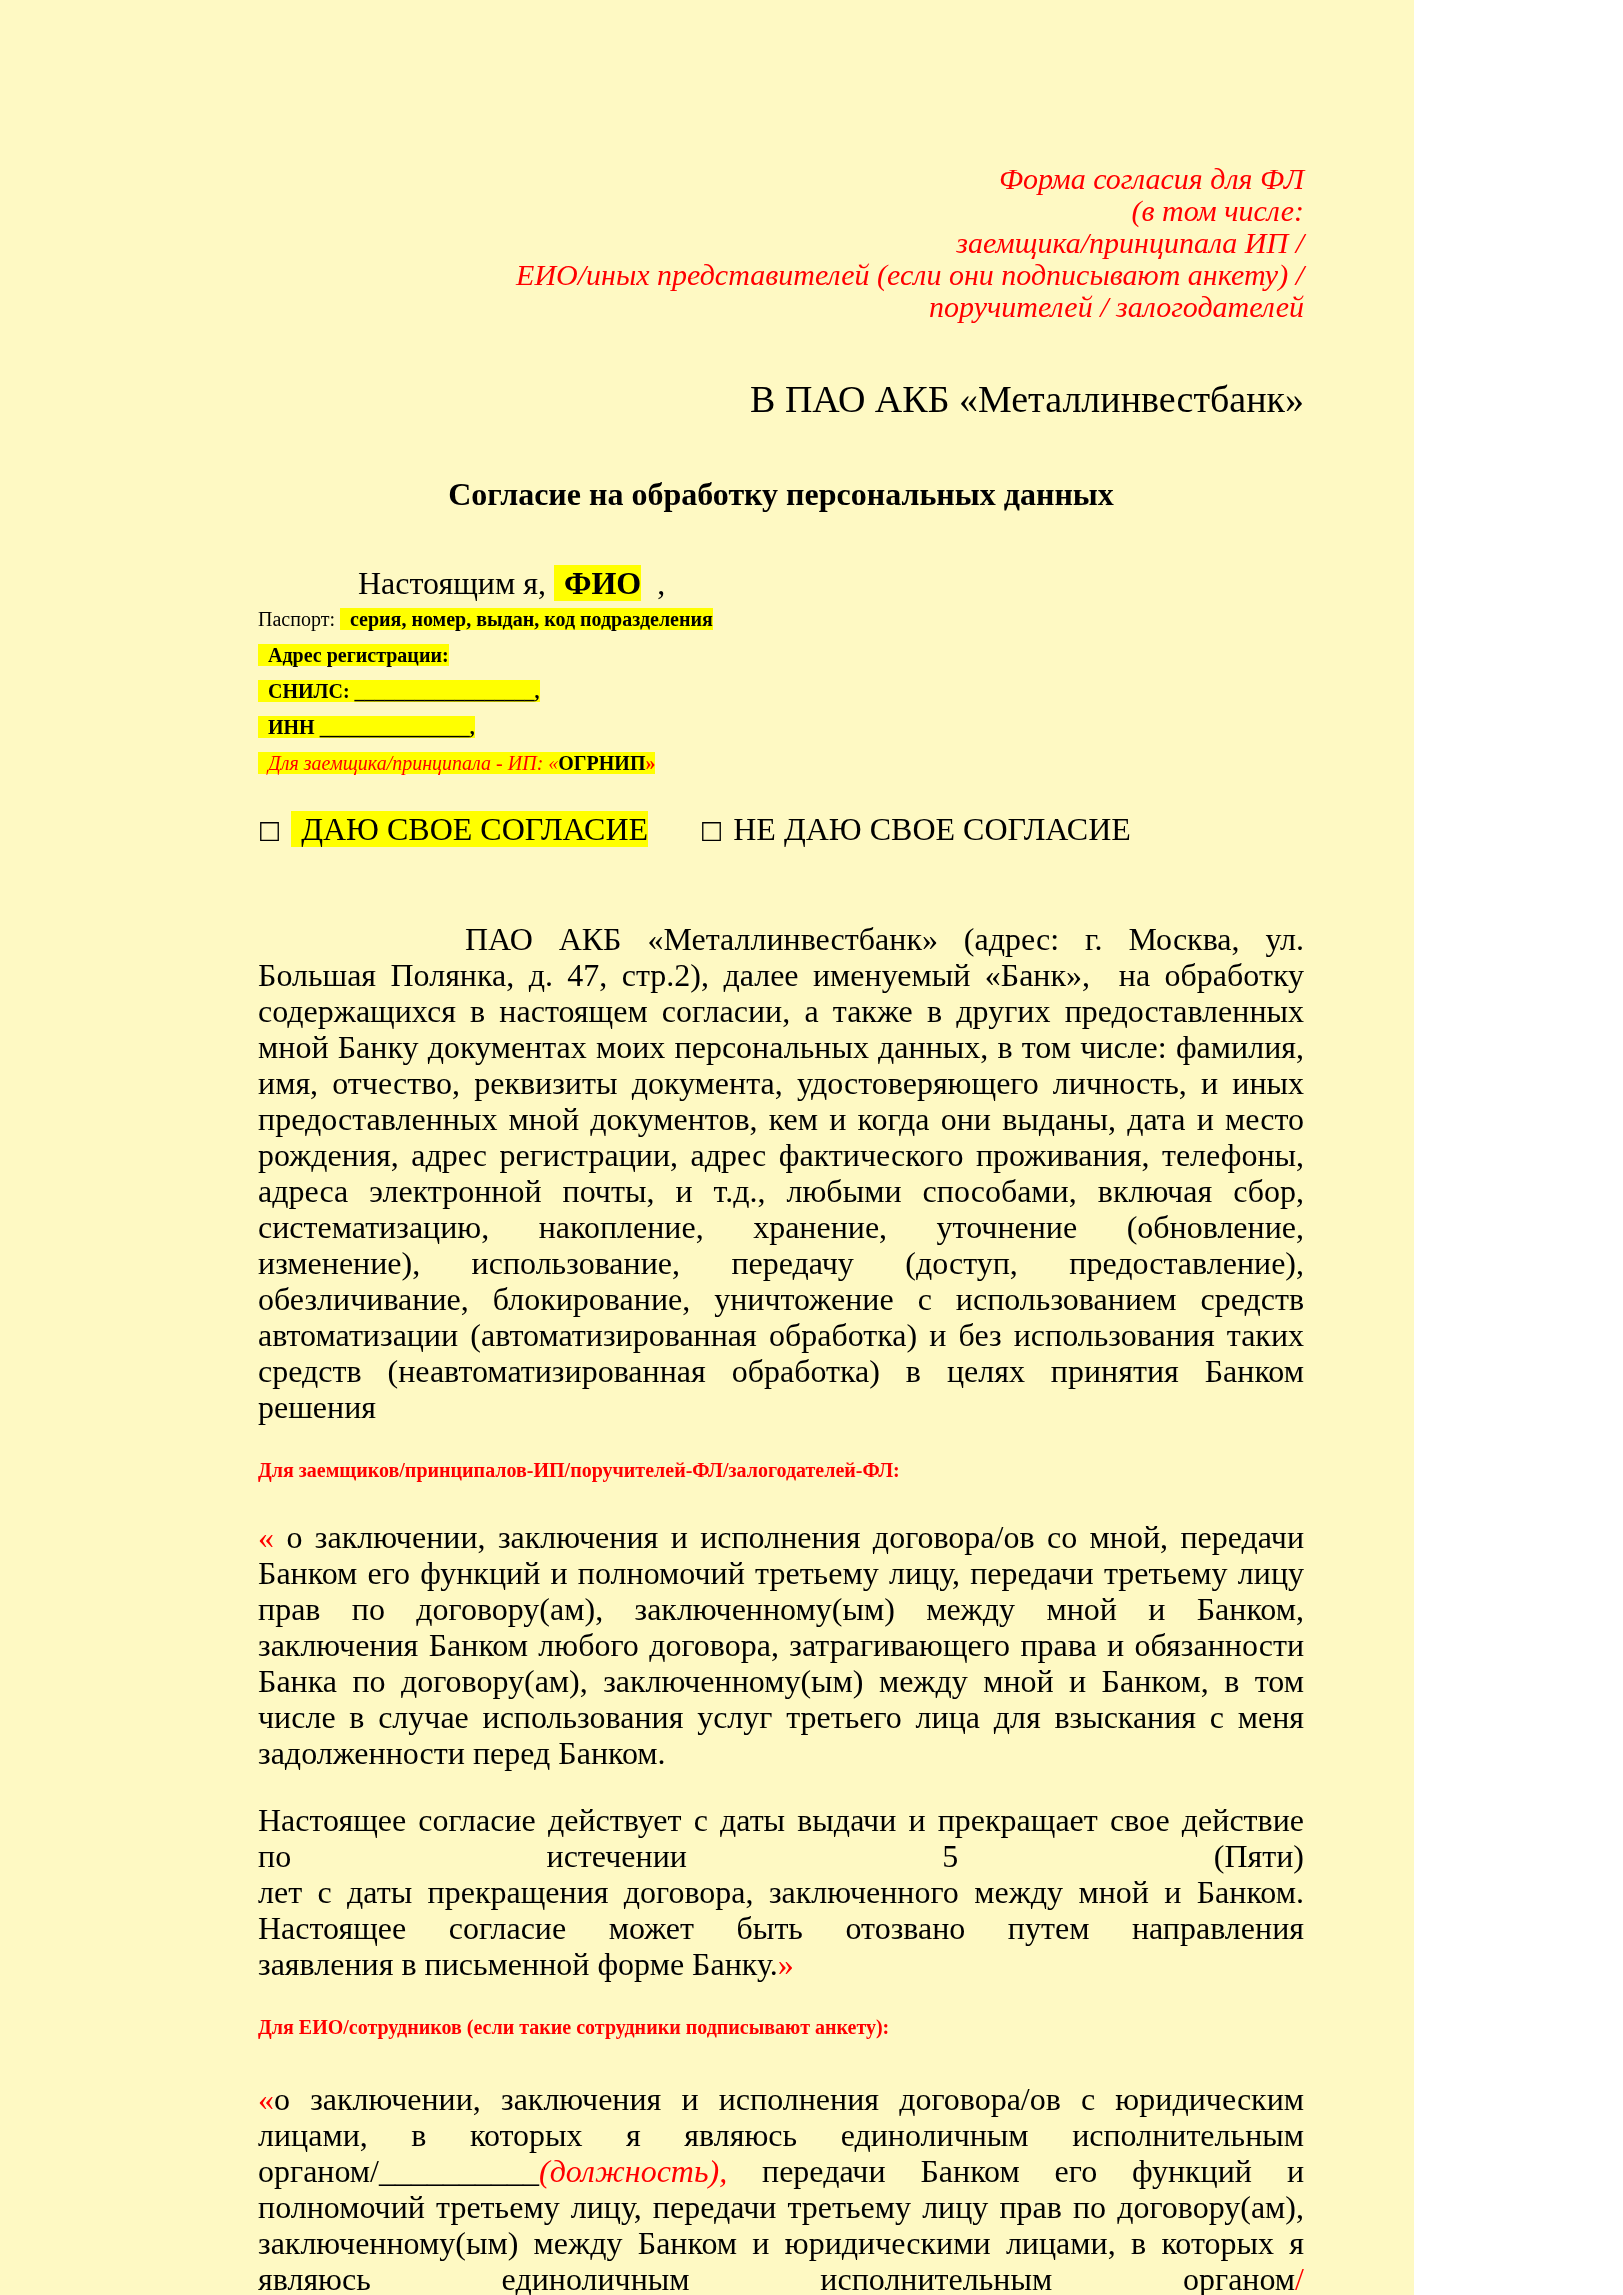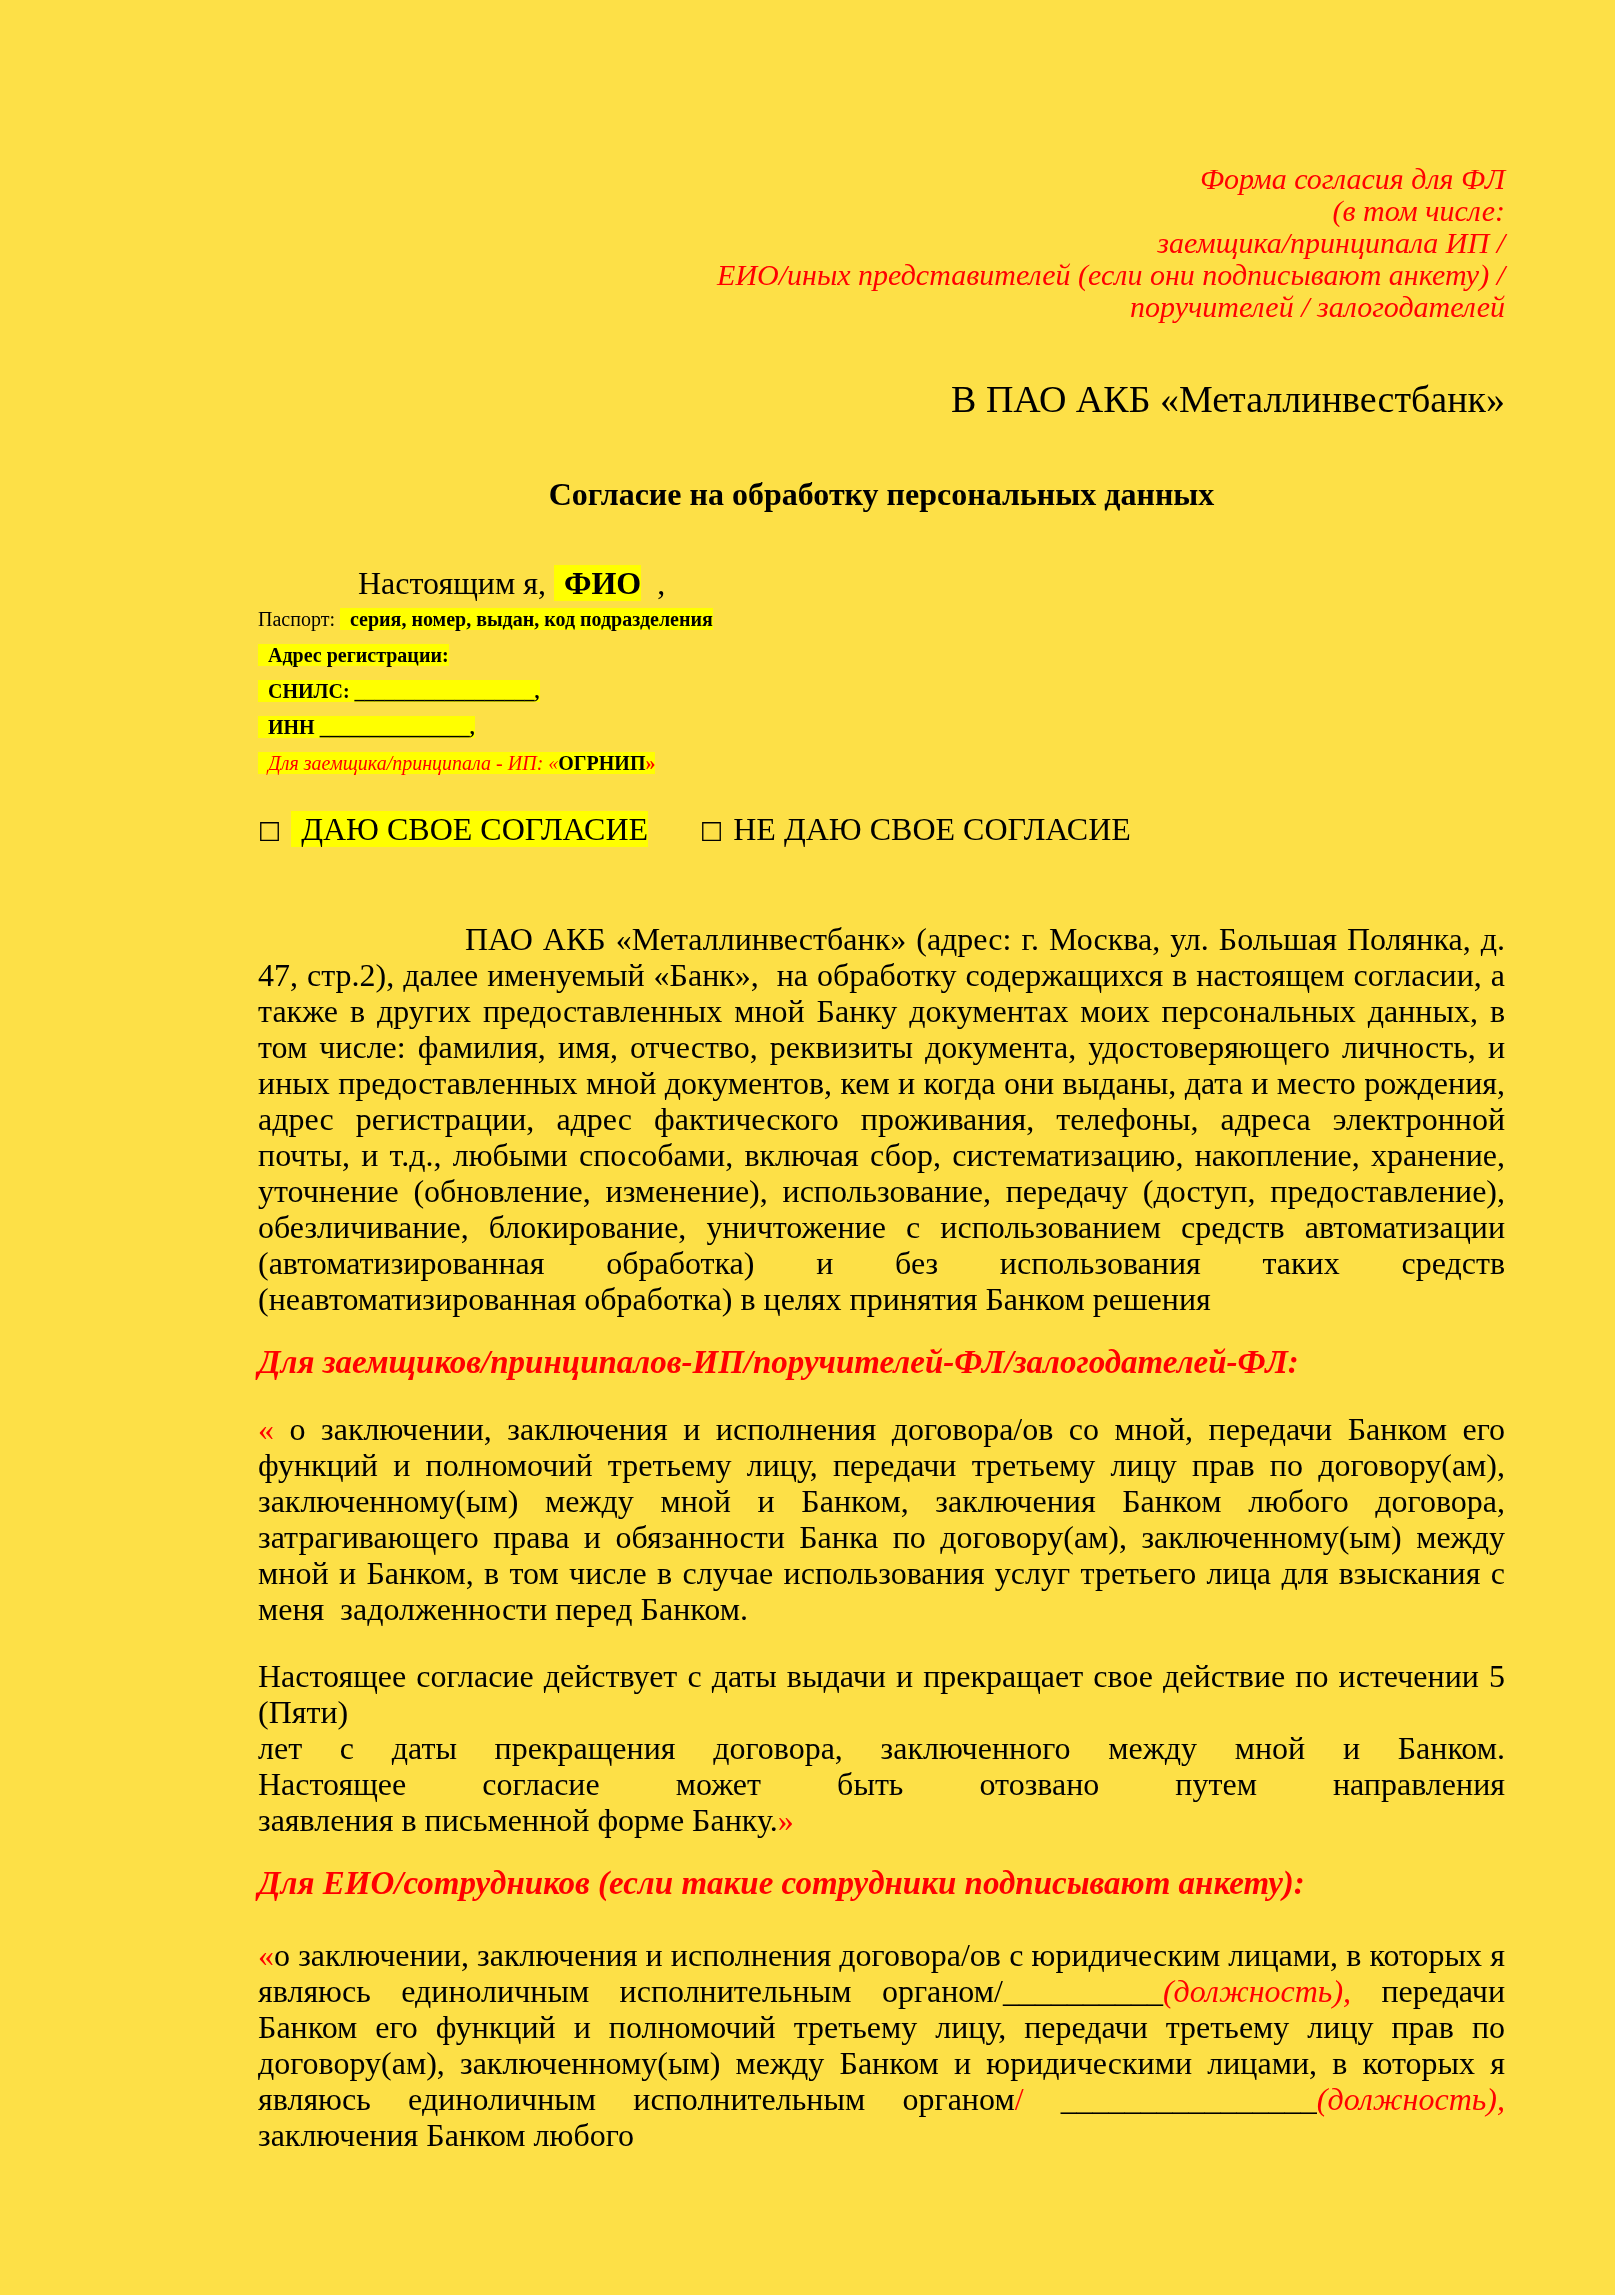--- a/index.html
+++ b/index.html
@@ -3,37 +3,37 @@
 <meta charset="utf-8">
 <style>
   * { margin:0; padding:0; box-sizing:border-box; }
   html,body { background:#ffffff; }
   body {
     width:1623px; height:2295px;
     font-family:"Liberation Serif","DejaVu Serif",serif;
     color:#000;
   }
   .page {
-    position:relative; width:1615px; height:2295px; background:#fde047;
+    position:relative; width:1414px; height:2295px; background:#fef9c3;
     padding:0 110px 0 258px; overflow:hidden;
   }
   .pre { white-space:pre-wrap; }
   .corner-note {
     padding-top:163px; text-align:right;
     color:#ff0000; font-style:italic; font-size:30px; line-height:32px;
   }
   .addressee { margin-top:58px; text-align:right; font-size:38px; line-height:37px; }
   .doc-title { margin-top:58px; text-align:center; font-weight:bold; font-size:32px; line-height:37px; }
   .intro { margin-top:52px; font-size:32px; line-height:36px; text-indent:100px; }
   .cred-line { font-size:20px; line-height:36px; }
   .hl { background:#ffff00;padding-left:10px; }
   .b { font-weight:bold; }
   .i { font-style:italic; }
   .red { color:#ff0000; }
-  .redhead { color:#ff0000; font-weight:bold; font-style:italic; font-size:33px; line-height:37px; }
+  .redhead { color:#ff0000; font-weight:bold; font-size:20px; line-height:37px; }
   .ogrnip-label { color:#ff0000; font-weight:normal; font-style:italic;margin-top:37px; }
   .consent-row { margin-top:30px; font-size:32px; line-height:36px; }
   .checkbox {
     display:inline-block; font-family:"DejaVu Sans",sans-serif;
     font-size:24.5px; margin-right:10px; position:relative; top:-1.7px;
   }
   .disagree-group { margin-left:52px; }
   .para { font-size:32px; line-height:36px; text-align:justify; }
   .main-para { margin-top:71px; text-indent:207px; }
   .heading1 { margin-top:27px; }

